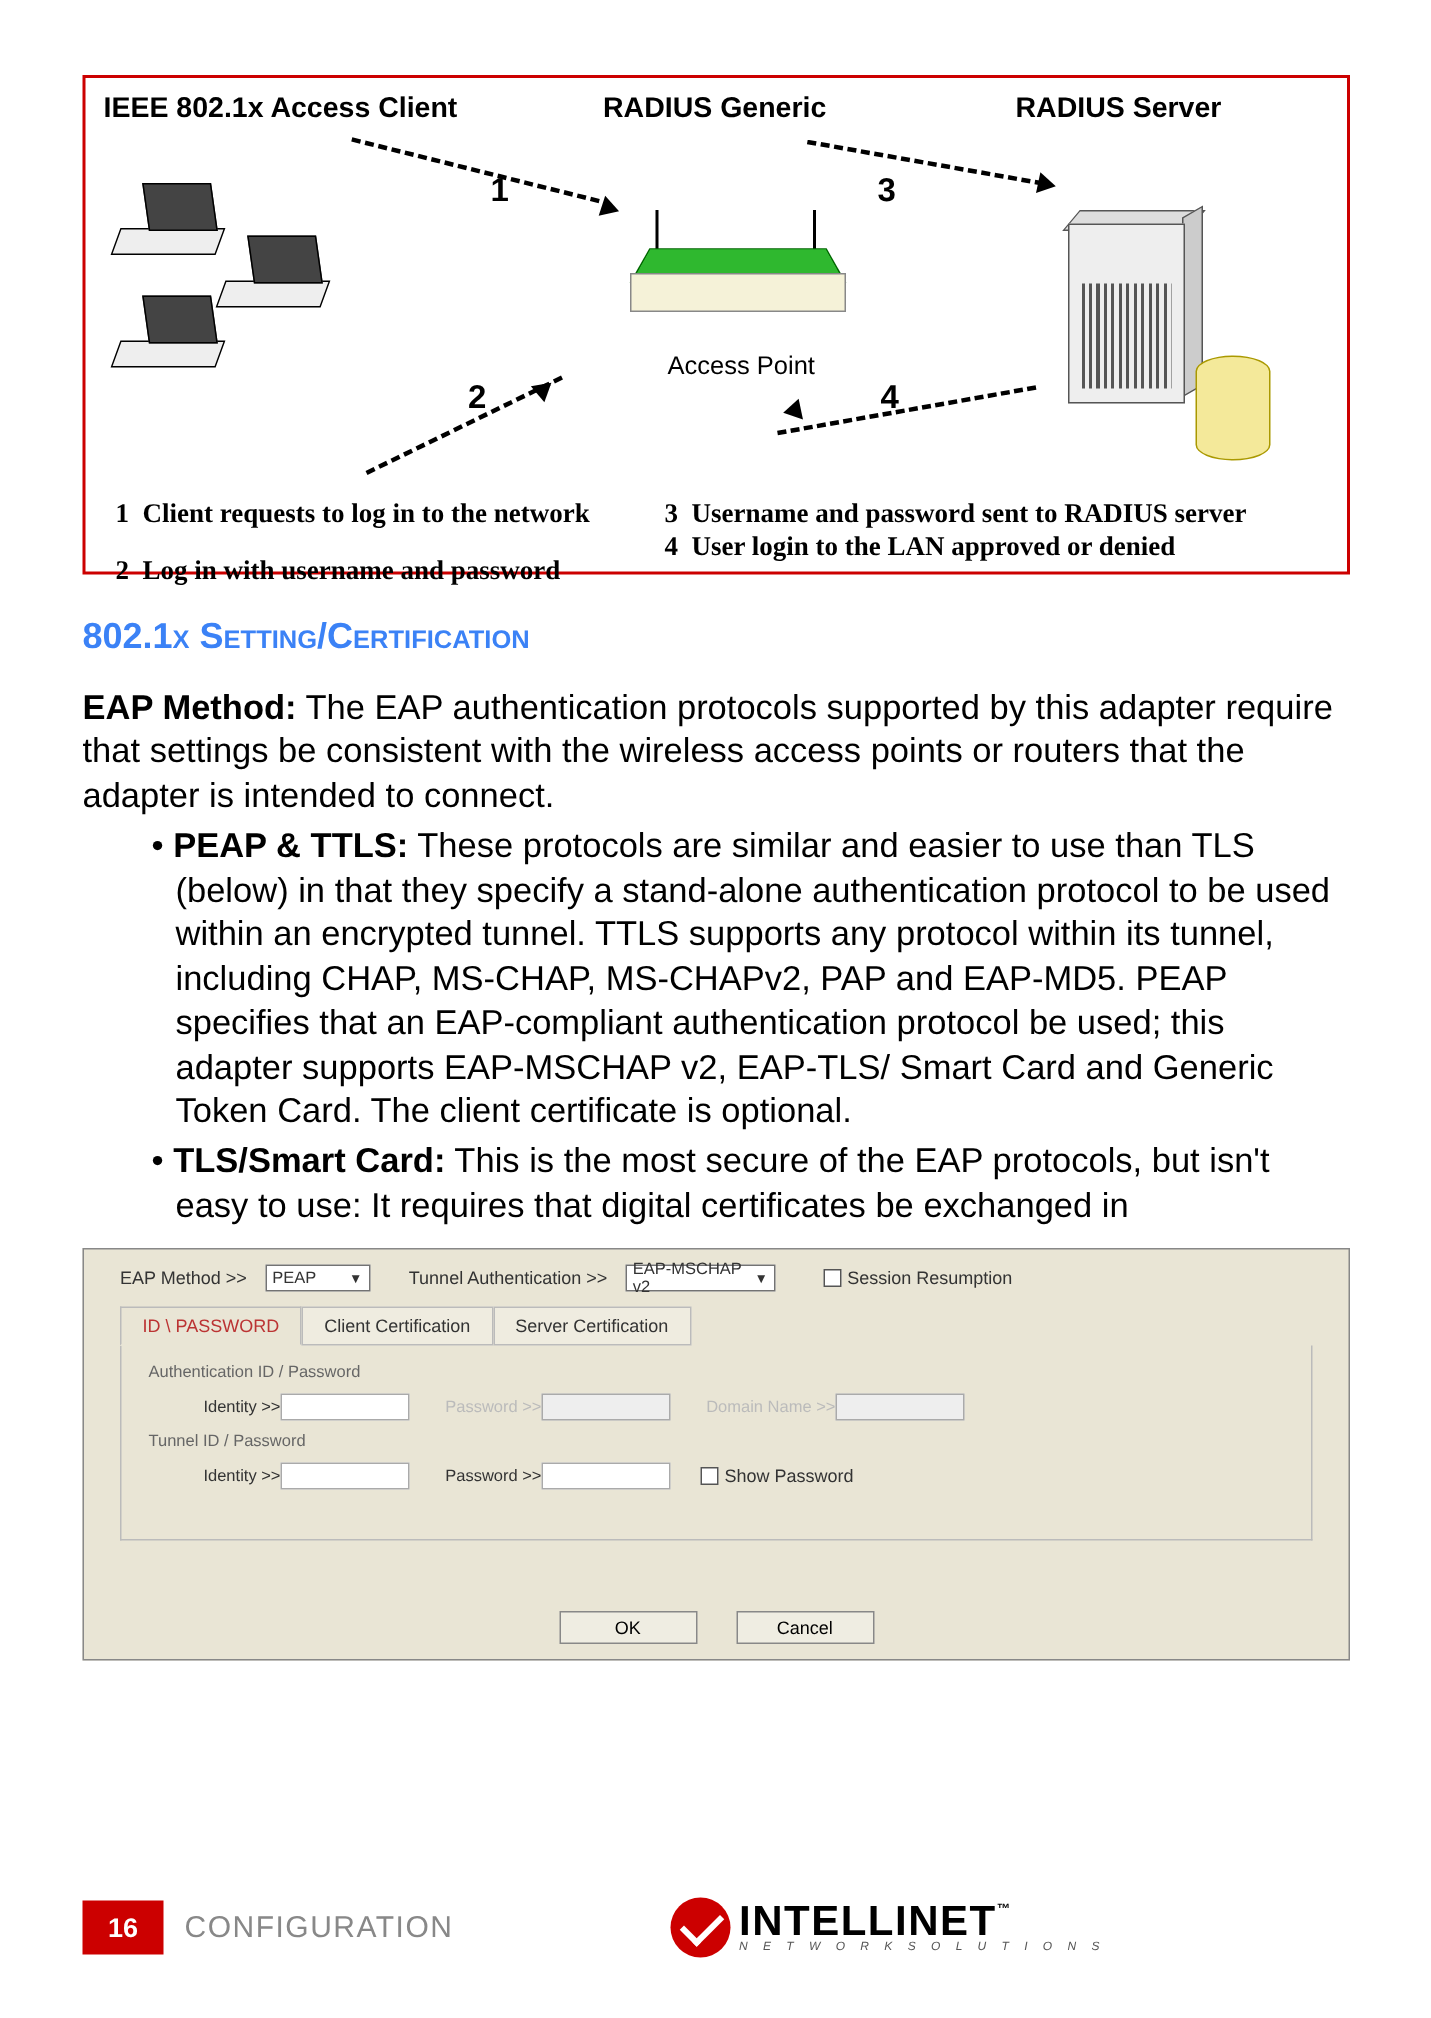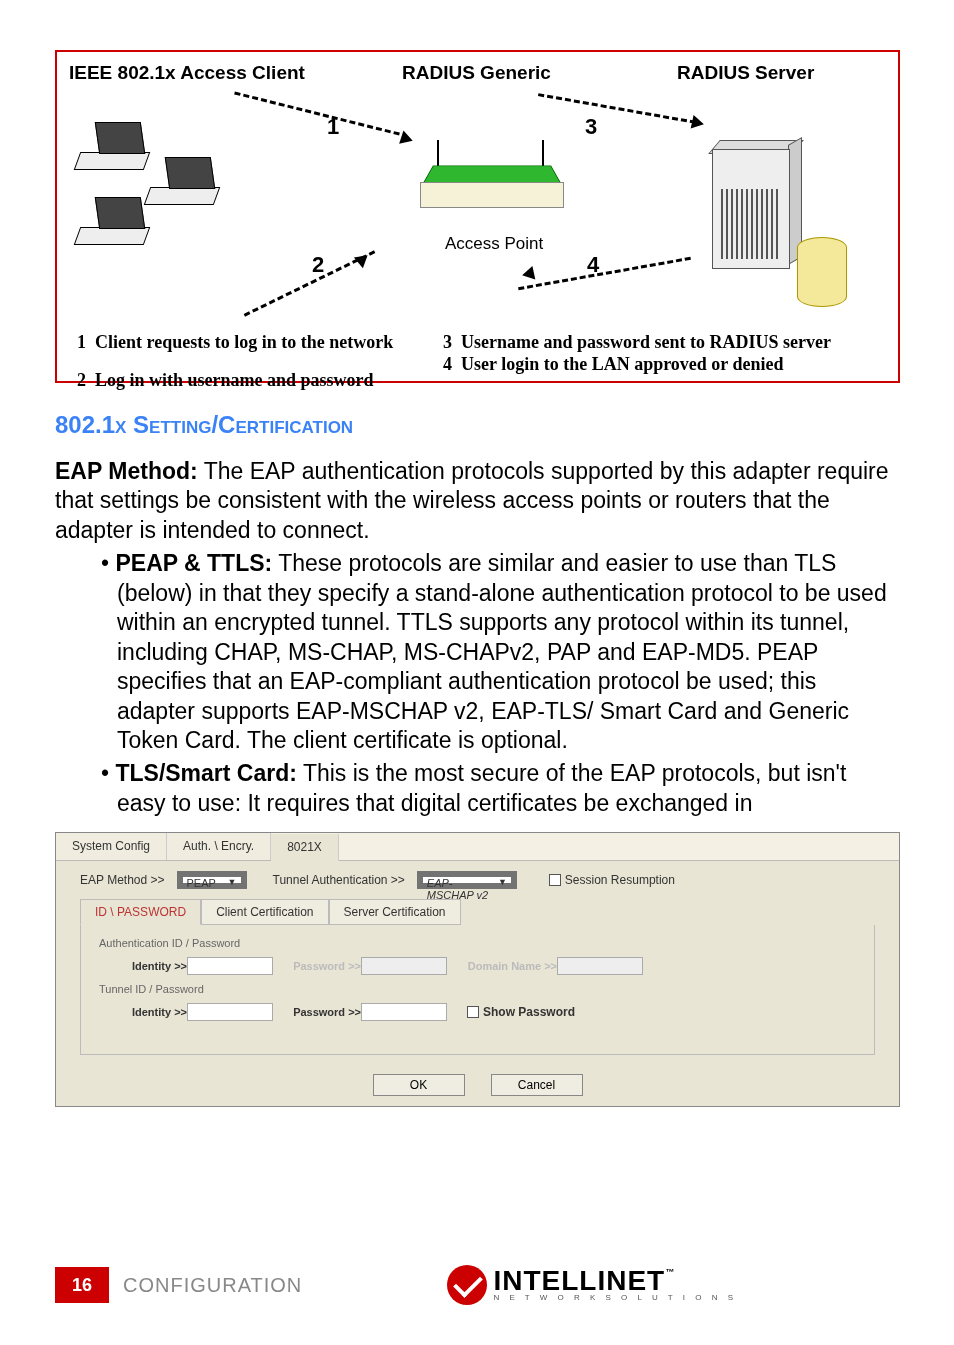--- a/index.html
+++ b/index.html
@@ -53,46 +53,46 @@
     width: 845px; height:275px; margin-top:14px;
     background:#e9e5d5; border:1px solid #888;
     font-family: Tahoma, Arial, sans-serif;
     font-size:12px; color:#333;
     position:relative;
   }
   .dlg-tabs { display:flex; background:#f4f1e4; border-bottom:1px solid #bbb; }
   .dlg-tab { padding:6px 16px; background:#f0ede0; border-right:1px solid #ccc; cursor:pointer; }
   .dlg-tab.active { background:#e9e5d5; border-bottom:1px solid #e9e5d5; position:relative; top:1px; }
   .dlg-row1 { display:flex; align-items:center; gap:12px; padding:10px 24px; }
-  .dd-box { width:70px; height:18px; border:6px solid #737373; background:#fff; padding:0 4px; font-size:11px; display:flex; justify-content:space-between;}
-  .dd-box.wide { width:100px;font-style:italic; }
+  .dd-box { width:70px; height:18px; border:1px solid #737373; background:#fff; padding:0 4px; font-size:11px; display:flex; align-items:center; justify-content:space-between;}
+  .dd-box.wide { width:100px; }
   .dd-arrow { font-size:9px; }
   .chk { display:flex; align-items:center; gap:4px; }
   .chk-box { width:12px;height:12px;border:1px solid #555;background:#fff; }
   .sub-tabs { display:flex; padding:0 24px; gap:0; }
   .sub-tab { padding:5px 14px; border:1px solid #bbb; background:#efece0; font-size:12px; cursor:pointer; }
   .sub-tab.active { background:#e9e5d5; color:#b33; border-bottom-color:#e9e5d5; }
   .panel { margin:0 24px; border:1px solid #bbb; border-top:none; background:#e9e5d5; height:130px; padding:12px 18px; }
-  .field-row { display:flex; align-items:center; margin:8px 0;font-weight:bold; }
+  .field-row { display:flex; align-items:center; margin:8px 0; }
   .fld-lbl { width:88px; text-align:right; font-size:11px; }
   .fld-in { width:86px; height:18px; border:1px solid #aaa; background:#fff; }
   .grp-lbl { font-size:11px; color:#666; }
   .dlg-btns { position:absolute; bottom:10px; left:0; width:100%; display:flex; justify-content:center; gap:26px; }
   .dlg-btn { width:92px; height:22px; border:1px solid #888; background:#efede2; font-size:12px; cursor:pointer; }
 
   .footer { position:absolute; bottom:40px; left:0; width:792px; display:flex; align-items:center; justify-content:space-between; padding:0 55px; }
   .page-box { width:54px; height:36px; background:#c00; color:#fff; font-weight:bold; display:flex; align-items:center; justify-content:center; font-size:18px; }
   .footer-text { font-size:20px; color:#888; letter-spacing:1px; margin-left:14px; }
   .footer-left { display:flex; align-items:center; }
   .logo { display:flex; align-items:center; gap:6px; }
   .logo-mark { width:40px;height:40px; background:#c00; border-radius:50%; position:relative; }
   .logo-mark::after { content:""; position:absolute; left:8px; top:10px; width:22px; height:12px; border:4px solid #fff; border-top:none; border-right:none; transform:rotate(-45deg);}
   .logo-text { display:flex; flex-direction:column; }
   .logo-main { font-weight:900; font-size:28px; letter-spacing:1px; color:#000; line-height:0.9;}
-  .logo-sub { font-size:8px; letter-spacing:4px; color:#555; }
+  .logo-sub { font-size:8px; letter-spacing:4px; color:#555;font-style:italic; }
   .tm { font-size:9px; vertical-align:top; }
 </style>
 </head>
 <body>
 
 <div class="diagram-box">
   <span class="diag-label" style="left:12px; top:10px;">IEEE 802.1x Access Client</span>
   <span class="diag-label" style="left:345px; top:10px;">RADIUS Generic</span>
   <span class="diag-label" style="left:620px; top:10px;">RADIUS Server</span>
   <span class="ap-label" style="left:388px; top:182px;">Access Point</span>
@@ -162,25 +162,20 @@
 </div>
 
 <div class="body-text indent2" style="margin-top:4px;">
   • <span class="bold">PEAP &amp; TTLS:</span><span> These protocols are similar and easier to use than TLS (below) in that they specify a stand-alone authentication protocol to be used within an encrypted tunnel. TTLS supports any protocol within its tunnel, including CHAP, MS-CHAP, MS-CHAPv2, PAP and EAP-MD5. PEAP specifies that an EAP-compliant authentication protocol be used; this adapter supports EAP-MSCHAP v2, EAP-TLS/ Smart Card and Generic Token Card. The client certificate is optional.</span>
 </div>
 <div class="body-text indent2" style="margin-top:4px;">
   • <span class="bold">TLS/Smart Card:</span><span> This is the most secure of the EAP protocols, but isn't easy to use: It requires that digital certificates be exchanged in</span>
 </div>
 
 <div class="dialog">
-  <div class="dlg-tabs">
-    <div class="dlg-tab">System Config</div>
-    <div class="dlg-tab">Auth. \ Encry.</div>
-    <div class="dlg-tab active">8021X</div>
-  </div>
   <div class="dlg-row1">
     <span>EAP Method &gt;&gt;</span>
     <div class="dd-box">
         <span>PEAP</span>
         <span class="dd-arrow">▼</span>
       </div>
     <span style="margin-left:14px;">Tunnel Authentication &gt;&gt;</span>
     <div class="dd-box wide">
         <span>EAP-MSCHAP v2</span>
         <span class="dd-arrow">▼</span>

